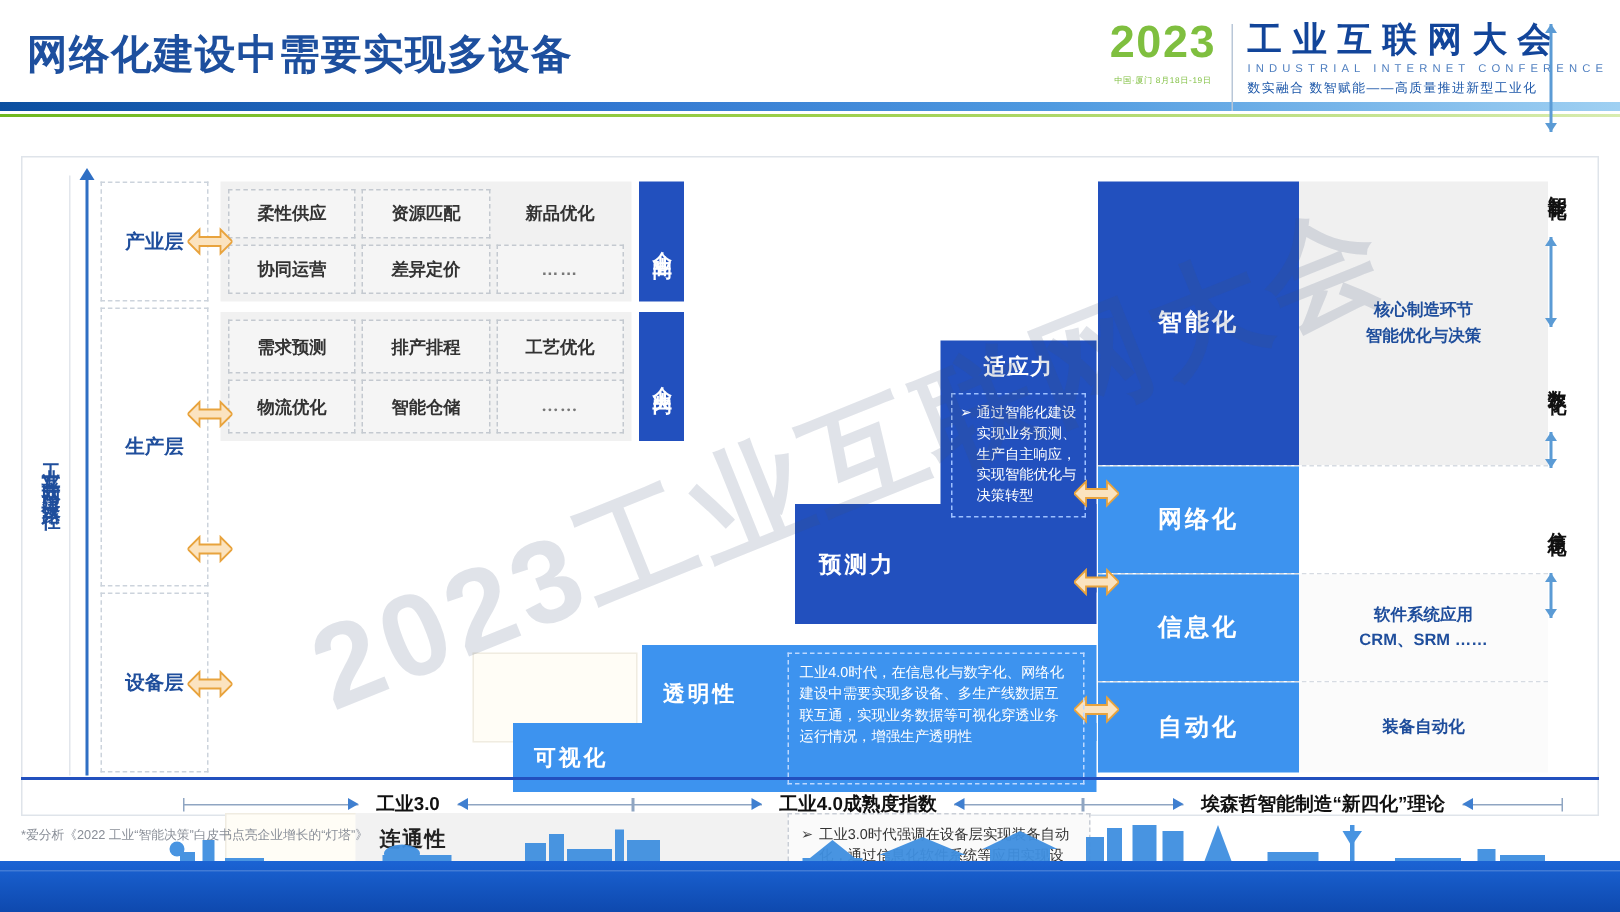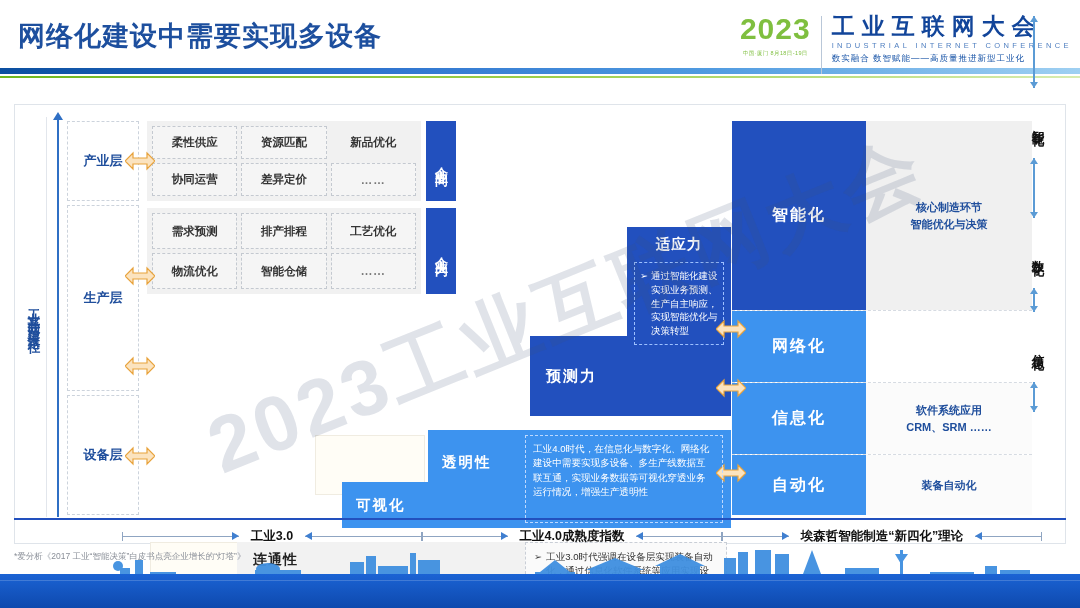--- a/index.html
+++ b/index.html
@@ -419,21 +419,21 @@
     <div class="txt">工业4.0成熟度指数</div>
     <div class="bar r"></div>
   </div>
   <div class="seg seg3">
     <div class="bar l"></div>
     <div class="txt">埃森哲智能制造“新四化”理论</div>
     <div class="bar r"></div>
   </div>
 </div>
 
-<div class="footnote">*爱分析《2017 工业“智能决策”白皮书点亮企业增长的“灯塔”》</div>
+<div class="footnote">*爱分析《2022 工业“智能决策”白皮书点亮企业增长的“灯塔”》</div>
 
 <div class="skyline">
   <svg class="city" viewBox="0 0 1080 34" preserveAspectRatio="none">
     <g fill="#3f8fe0" opacity="0.95">
       <rect x="120" y="20" width="10" height="14"></rect>
       <rect x="135" y="12" width="8" height="22"></rect>
       <rect x="150" y="24" width="26" height="10"></rect>
       <circle cx="118" cy="18" r="5"></circle>
       <rect x="255" y="22" width="46" height="12"></rect>
       <ellipse cx="268" cy="21" rx="12" ry="6"></ellipse>

